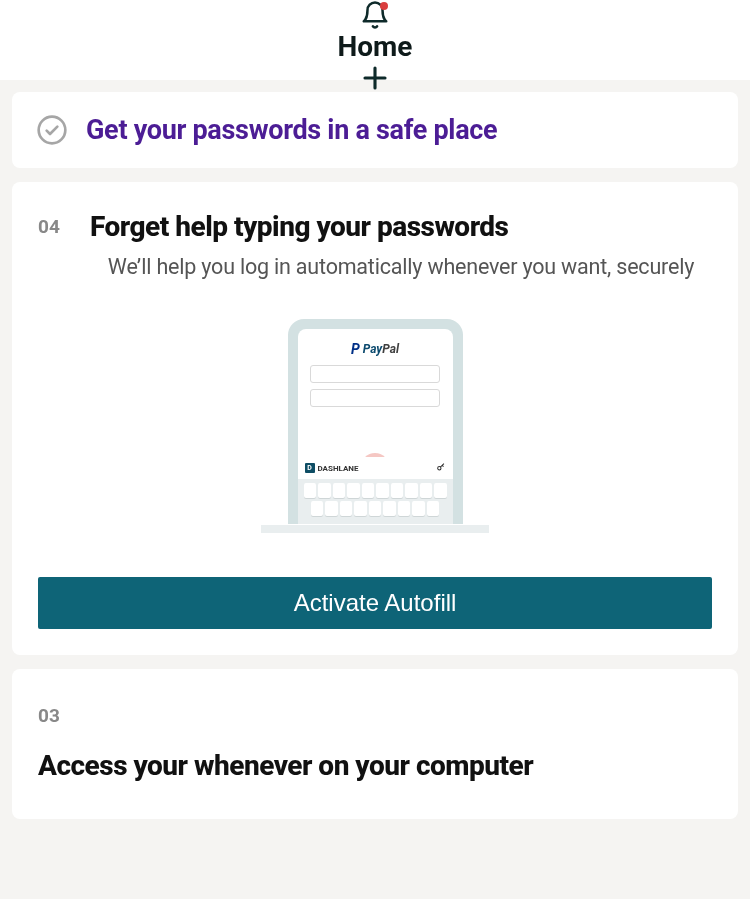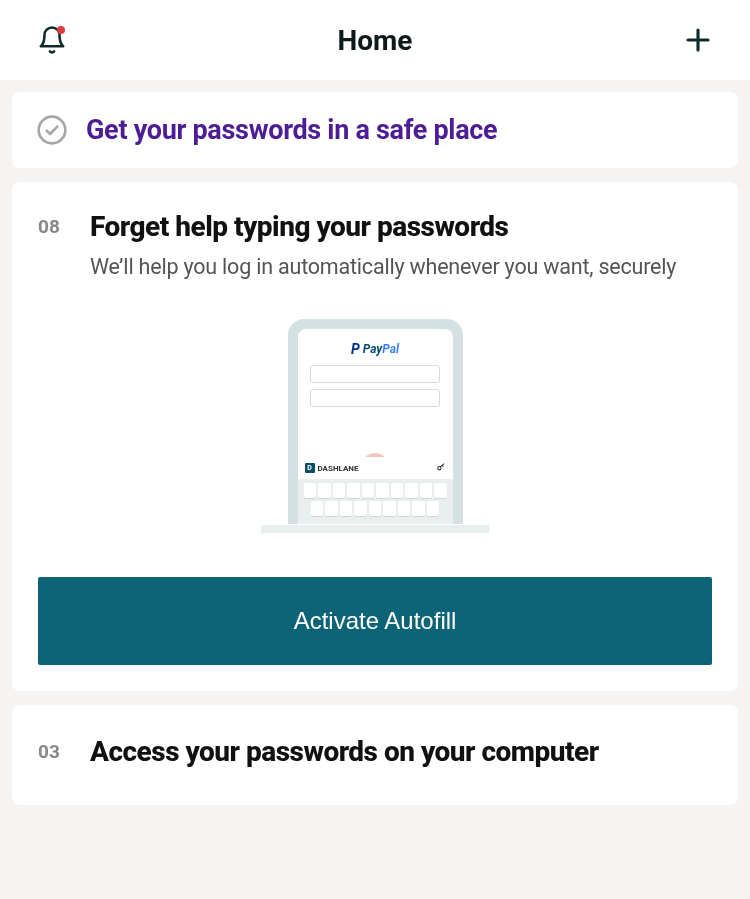--- a/index.html
+++ b/index.html
@@ -14,20 +14,21 @@
       height: 899px;
       overflow: hidden;
     }
     .header {
       background: #ffffff;
       height: 80px;
       display: flex;
       align-items: center;
       justify-content: space-between;
       padding: 0 36px;
+      flex-direction: column;
     }
     .header-title {
       flex: 1;
       text-align: center;
       font-size: 28px;
       font-weight: 700;
       color: #0e1a1a;
     }
     .bell-icon {
       width: 32px;
@@ -89,20 +90,21 @@
       font-weight: 800;
       color: #111;
       letter-spacing: -0.5px;
       line-height: 1.22;
     }
     .step-subtitle {
       font-size: 21.5px;
       color: #555;
       margin-top: 10px;
       letter-spacing: -0.2px;
+      text-align: center;
     }
     .illustration {
       margin: 40px auto 0 auto;
       width: 200px;
       height: 210px;
       position: relative;
       display: flex;
       flex-direction: column;
       align-items: center;
     }
@@ -135,21 +137,21 @@
       margin-bottom: 8px;
       display: flex;
       align-items: center;
       gap: 3px;
     }
     .paypal-p {
       color: #003087;
       font-size: 14px;
     }
     .paypal-text .pay { color: #0c4a6e; }
-    .paypal-text .pal { color: #3b82f6; }
+    .paypal-text .pal { color: #404040; }
     .form-field {
       width: 130px;
       height: 18px;
       border: 1px solid #d9d9d9;
       border-radius: 3px;
       margin-bottom: 6px;
     }
     .kb-strip {
       position: absolute;
       left: 10px;
@@ -223,29 +225,30 @@
       background: #e9eeef;
     }
     .activate-button {
       width: 100%;
       margin-top: 48px;
       background: #0e6477;
       color: #ffffff;
       border: none;
       font-size: 24px;
       font-weight: 500;
-      padding: 30px;
+      padding: 12px;
       cursor: pointer;
       border-radius: 2px;
     }
     .card-bottom {
       padding: 30px 26px 36px 26px;
     }
     .card-bottom .card-main-header {
       gap: 22px;
+      flex-direction: column;
     }
   </style>
 </head>
 <body>
 
 <div class="header">
   <div class="bell-icon">
     <svg width="30" height="30" viewBox="0 0 24 24" fill="none" stroke="#0e2a2a" stroke-width="2" stroke-linecap="round" stroke-linejoin="round">
       <path d="M18 8a6 6 0 0 0-12 0c0 7-3 9-3 9h18s-3-2-3-9"></path>
       <path d="M13.7 21a2 2 0 0 1-3.4 0"></path>
@@ -268,21 +271,21 @@
       <svg width="32" height="32" viewBox="0 0 24 24" fill="none" stroke="#a6a6a6" stroke-width="2" stroke-linecap="round" stroke-linejoin="round">
         <circle cx="12" cy="12" r="10"></circle>
         <path d="M8 12.5l2.5 2.5L16 9.5"></path>
       </svg>
     </div>
     <div class="card-small-title">Get your passwords in a safe place</div>
   </div>
 
   <div class="card card-main">
     <div class="card-main-header">
-      <div class="step-number">08</div>
+      <div class="step-number">04</div>
       <div style="flex:1;">
         <div class="step-title">Forget help typing your passwords</div>
         <div class="step-subtitle">We’ll help you log in automatically whenever you want, securely</div>
       </div>
     </div>
 
     <div class="illustration">
       <div class="phone-frame">
         <div class="phone-screen">
           <div class="paypal-logo">
@@ -334,18 +337,18 @@
       <div class="phone-bottom-shadow"></div>
     </div>
 
     <button class="activate-button">Activate Autofill</button>
   </div>
 
   <div class="card card-bottom">
     <div class="card-main-header">
       <div class="step-number">03</div>
       <div style="flex:1;">
-        <div class="step-title">Access your passwords on your computer</div>
+        <div class="step-title">Access your whenever on your computer</div>
       </div>
     </div>
   </div>
 
 </div>
 
 </body></html>

